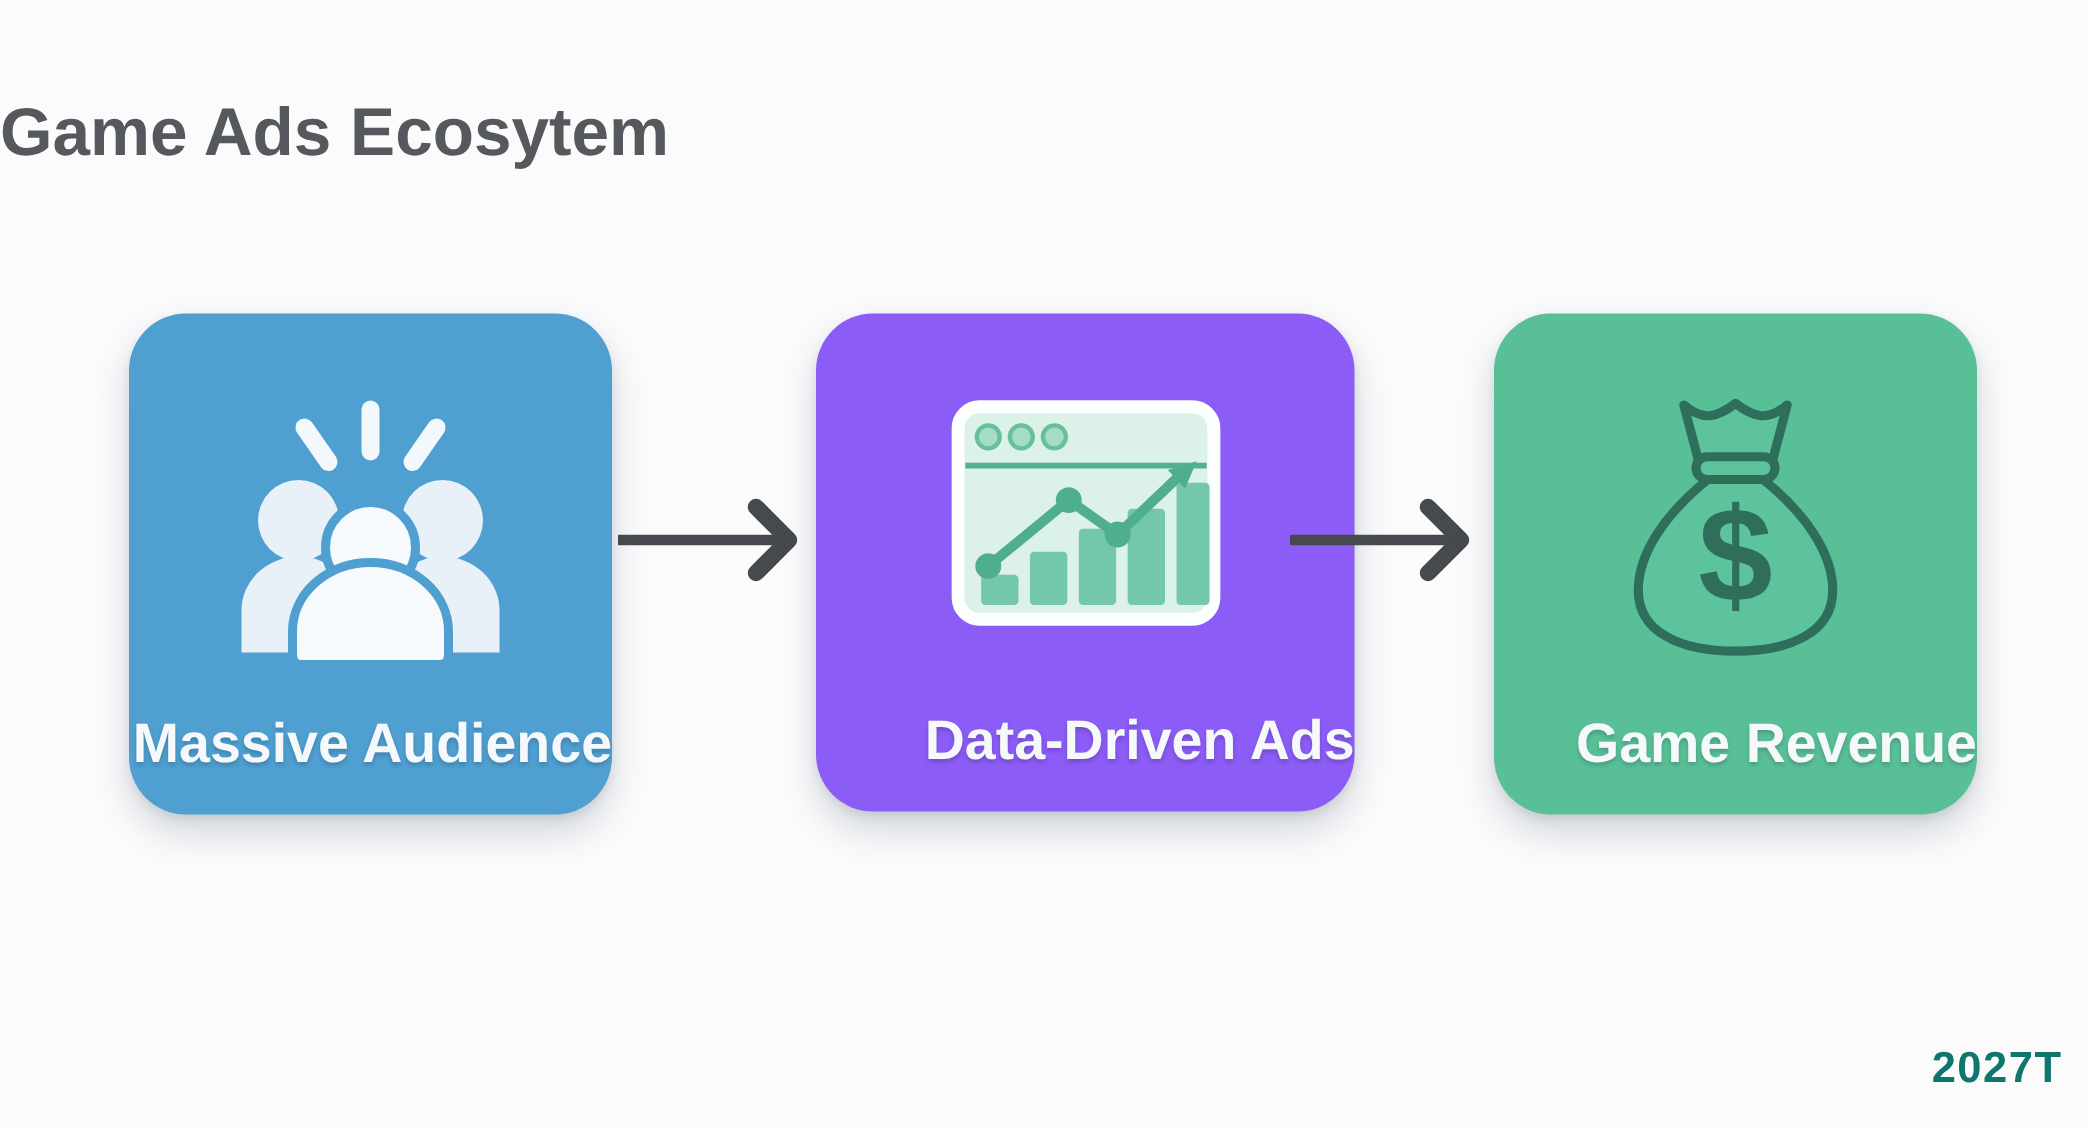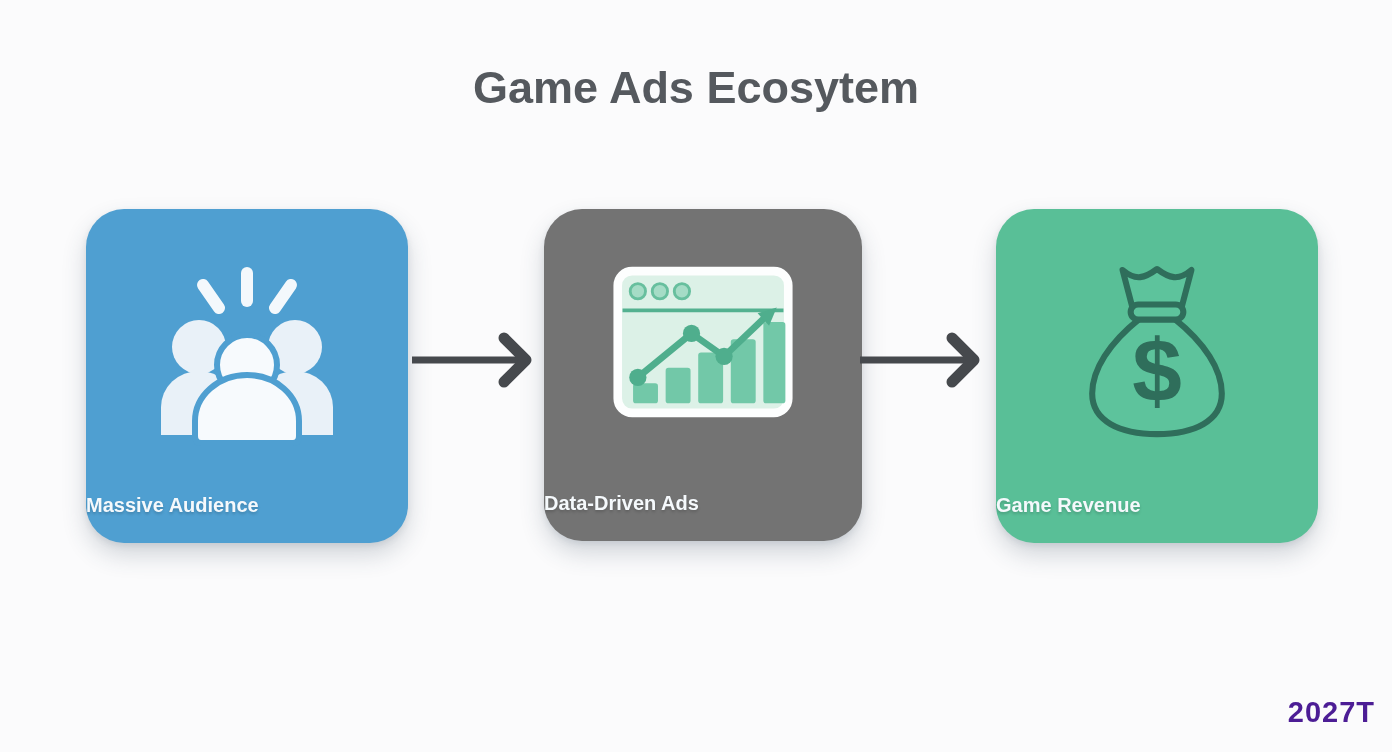--- a/index.html
+++ b/index.html
@@ -4,46 +4,46 @@
 <style>
   html,body{margin:0;padding:0;}
   body{
     width:1392px;height:752px;position:relative;overflow:hidden;
     background:#fbfbfc;
     font-family:"Liberation Sans", sans-serif;
   }
   .stage{position:absolute;inset:0;}
   .page-title{
     position:absolute;top:62px;left:0;width:100%;
-    text-align:center;font-size:45px;font-weight:bold;
+    font-size:45px;font-weight:bold;
     color:#55595e;letter-spacing:0px;
   }
   .card{
     position:absolute;top:209px;width:322px;height:334px;
     border-radius:38px;
     box-shadow:0 12px 24px rgba(45,65,85,.20), 0 3px 6px rgba(45,65,85,.10);
   }
   .card-1{left:86px;}
   .card-2{left:544px;width:318px;height:332px;}
   .card-3{left:996px;}
   .card-label{
     position:absolute;left:0;right:0;bottom:26px;
-    text-align:left;color:#f5f9fc;font-size:20px;font-weight:bold;
+    text-align:right;color:#f5f9fc;font-size:37px;font-weight:bold;
     text-shadow:0 2px 3px rgba(0,0,0,.18);
   }
   .icon-wrap{position:absolute;left:50%;transform:translateX(-50%);}
   .icon-people{top:54px;width:202px;height:184px;}
   .icon-window{top:56px;width:182px;height:154px;}
   .icon-bag{top:46px;width:158px;height:184px;}
   .flow-arrow{position:absolute;top:328px;width:128px;height:64px;}
   .flow-arrow-1{left:410px;}
   .flow-arrow-2{left:858px;}
   .watermark{
     position:absolute;right:17px;bottom:23px;
-    font-size:29px;font-weight:bold;color:#4c1d95;letter-spacing:1px;
+    font-size:29px;font-weight:bold;color:#0f766e;letter-spacing:1px;
   }
 </style>
 </head>
 <body>
 
 <div class="stage">
 
   <div class="page-title">Game Ads Ecosytem</div>
 
   <div class="card card-1" style="background: rgb(79, 159, 209);">
@@ -71,21 +71,21 @@
       </g>
     </svg>
     <div class="card-label">Massive Audience</div>
   </div>
 
   <svg class="flow-arrow flow-arrow-1" viewBox="0 0 128 64">
     <line x1="2" y1="32" x2="110" y2="32" stroke="#46494d" stroke-width="7"></line>
     <path d="M 94 10 L 116 32 L 94 54" fill="none" stroke="#46494d" stroke-width="11" stroke-linecap="round" stroke-linejoin="round"></path>
   </svg>
 
-  <div class="card card-2" style="background: #737373;">
+  <div class="card card-2" style="background: #8b5cf6; padding-left: 41px;">
     <svg class="icon-wrap icon-window" viewBox="0 0 190 160">
 
       <rect x="6" y="6" width="178" height="148" rx="15" fill="#dcf1e7" stroke="#fdfefe" stroke-width="9"></rect>
 
       <g fill="#a5dcc6" stroke="#67bf9e" stroke-width="3">
         <circle cx="27" cy="27" r="8"></circle>
         <circle cx="50" cy="27" r="8"></circle>
         <circle cx="73" cy="27" r="8"></circle>
       </g>
 

